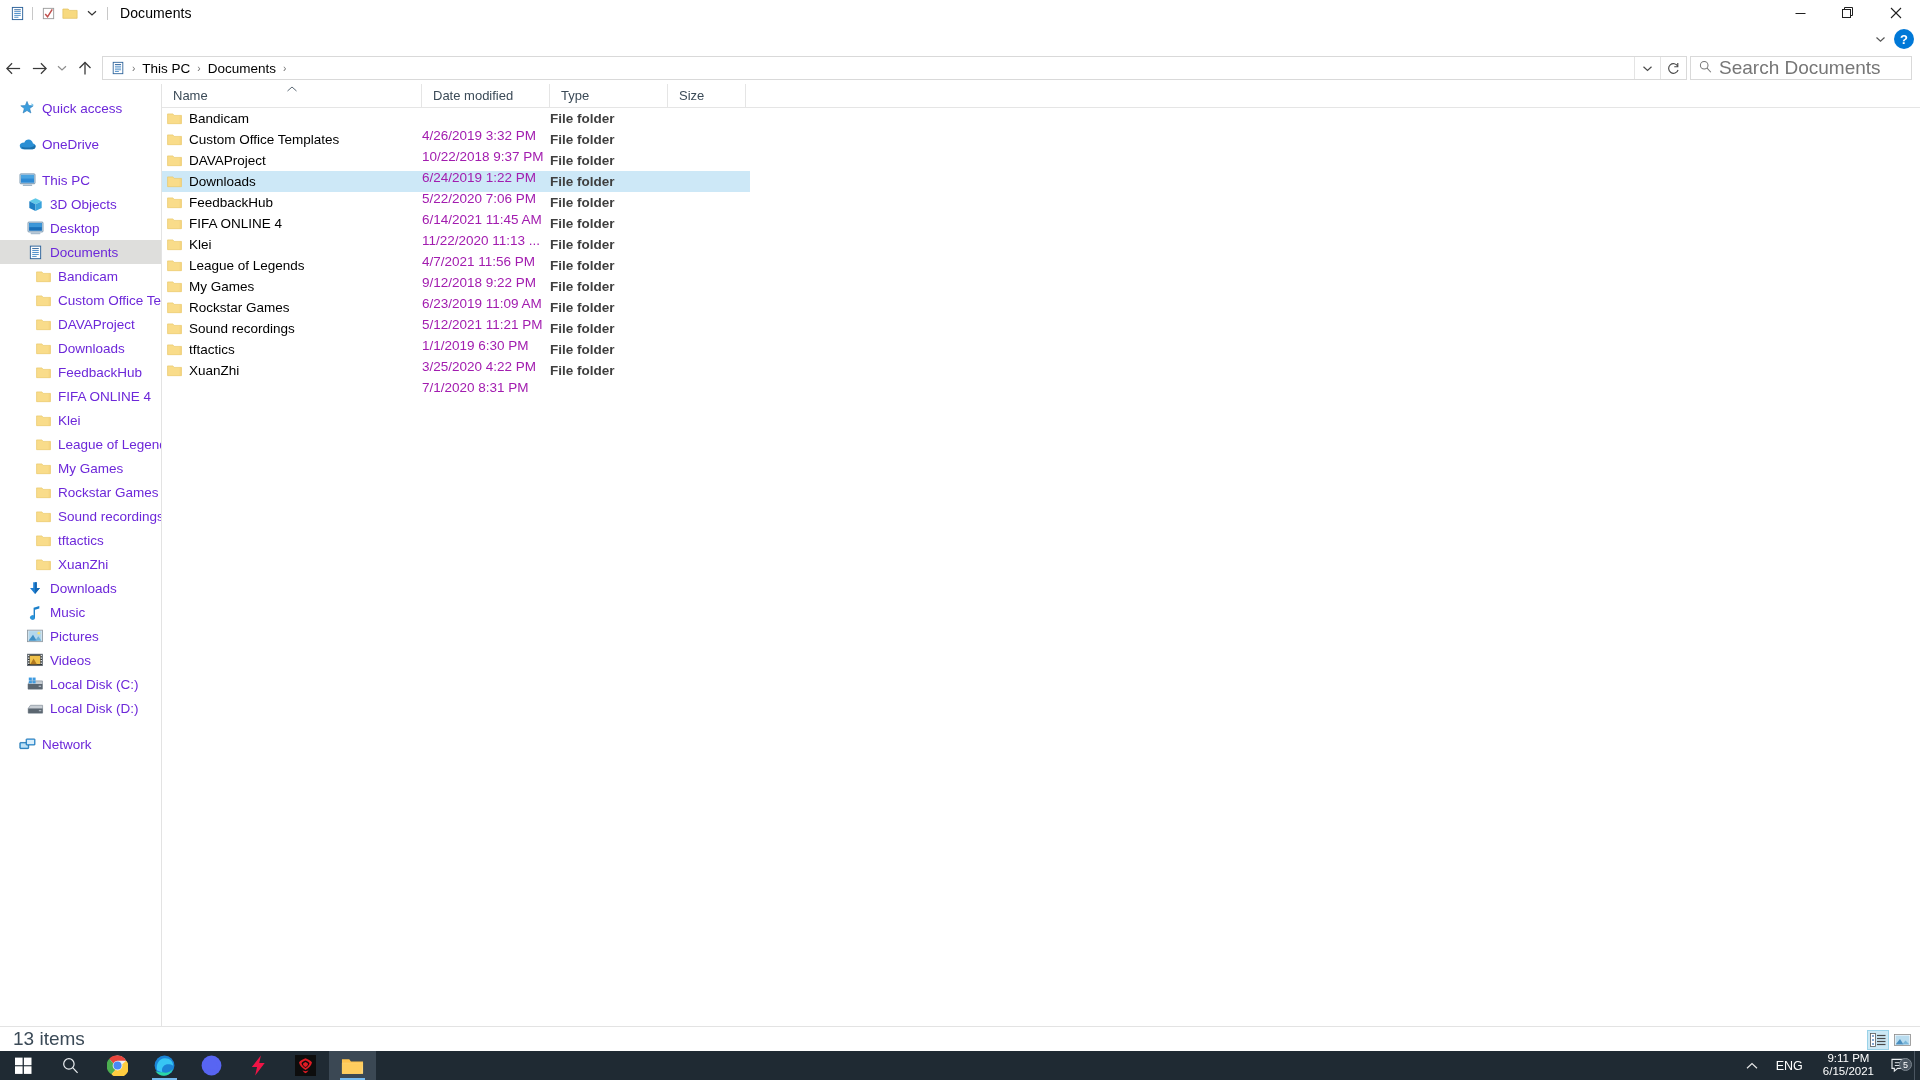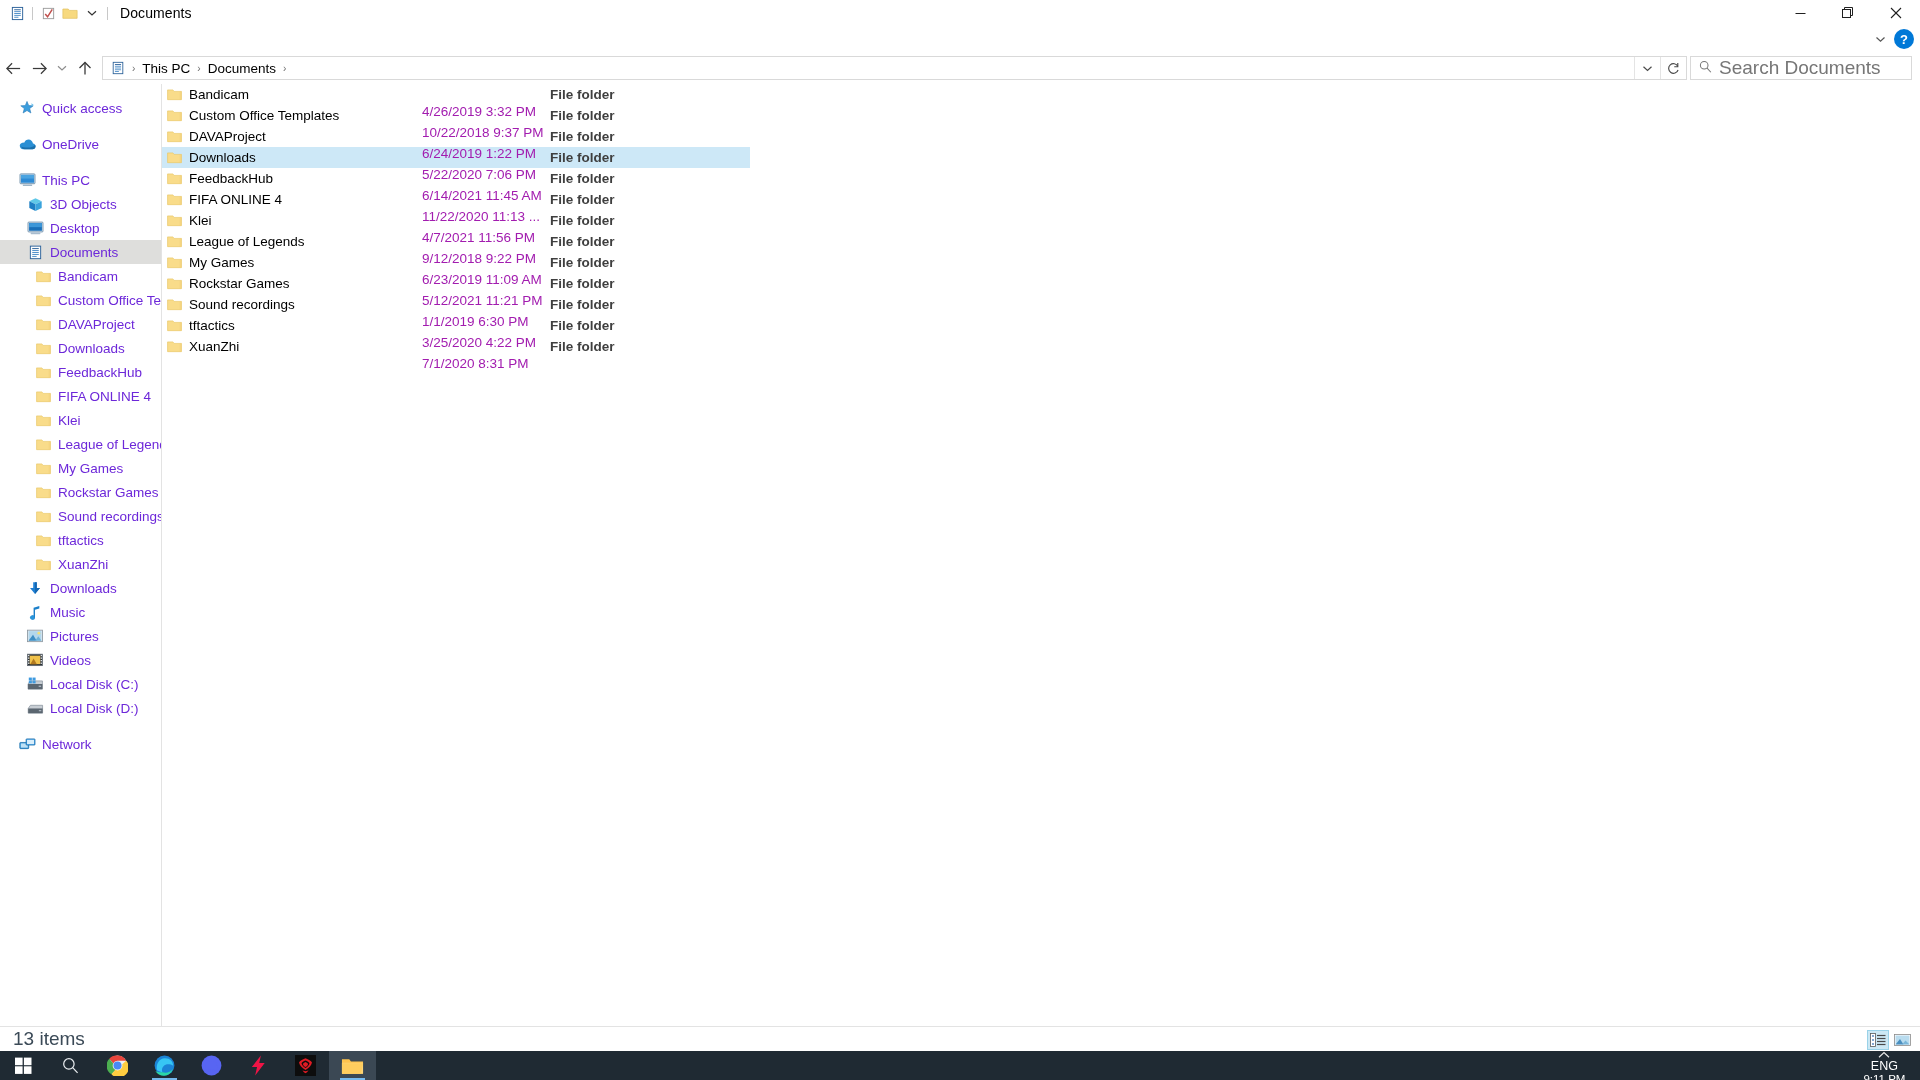--- a/index.html
+++ b/index.html
@@ -200,21 +200,21 @@
     display: flex; align-items: center; justify-content: center;
     position: relative;
   }
   .tb-item.running::after {
     content: ''; position: absolute; bottom: 0; left: 11px; width: 25px; height: 2px;
     background: #76b9ed;
   }
   .tb-item.active { background: #3b4854; }
   .tray {
     position: absolute; right: 0; top: 0; height: 29px;
-    display: flex; align-items: center; flex-direction: column;
+    display: flex; align-items: center;
   }
   .tray-chev { width: 28px; display:flex; align-items:center; justify-content:center; color:#e8e8e8; }
   .tray-lang {
     color: #ffffff; font-size: 12.5px; padding: 0 10px;
   }
   .tray-clock {
     color: #ffffff; font-size: 11.5px; line-height: 13px;
     text-align: center; padding: 0 10px; padding-bottom: 1px;
   }
   .tray-notif { width: 30px; display:flex; align-items:center; justify-content:center; position: relative; }
@@ -634,20 +634,39 @@
                 <rect x="7.5" y="2" width="9.5" height="6.6" rx="0.7" fill="#3d9ae0" stroke="#1b6fab" stroke-width="0.8"></rect>
                 <rect x="8.5" y="3" width="7.5" height="4.6" fill="#d8eefb"></rect>
               </svg>
             </span>
             <span class="nav-label">Network</span>
           </div>
         </div>
     </div>
 
     <div class="listarea">
+      <div class="colhead">
+        <div class="col col-name">
+          <span class="sortmark">
+            <svg width="11" height="6" viewBox="0 0 11 6">
+                <path d="M1 5 L5.5 1 L10 5" fill="none" stroke="#5a6875" stroke-width="1"></path>
+              </svg>
+          </span>
+          <span>Name</span>
+        </div>
+        <div class="col col-date">
+          <span>Date modified</span>
+        </div>
+        <div class="col col-type">
+          <span>Type</span>
+        </div>
+        <div class="col col-size">
+          <span>Size</span>
+        </div>
+      </div>
       <div class="rows" id="file-rows">
           <div class="row">
             <div class="cell cell-name">
               <span class="fico">
                 <svg width="15" height="13" viewBox="0 0 16 13">
                   <path d="M0.6 1.6h5.7l1.3 1.6H15.4V12H0.6z" fill="#f9dc8a" stroke="#e8c765" stroke-width="0.7"></path>
                   <path d="M13.6 3.2 L15.4 3.2 L15.4 12 L13.6 12z" fill="#f2d07a" opacity="0.55"></path>
                 </svg>
               </span>
               <span>Bandicam</span>

